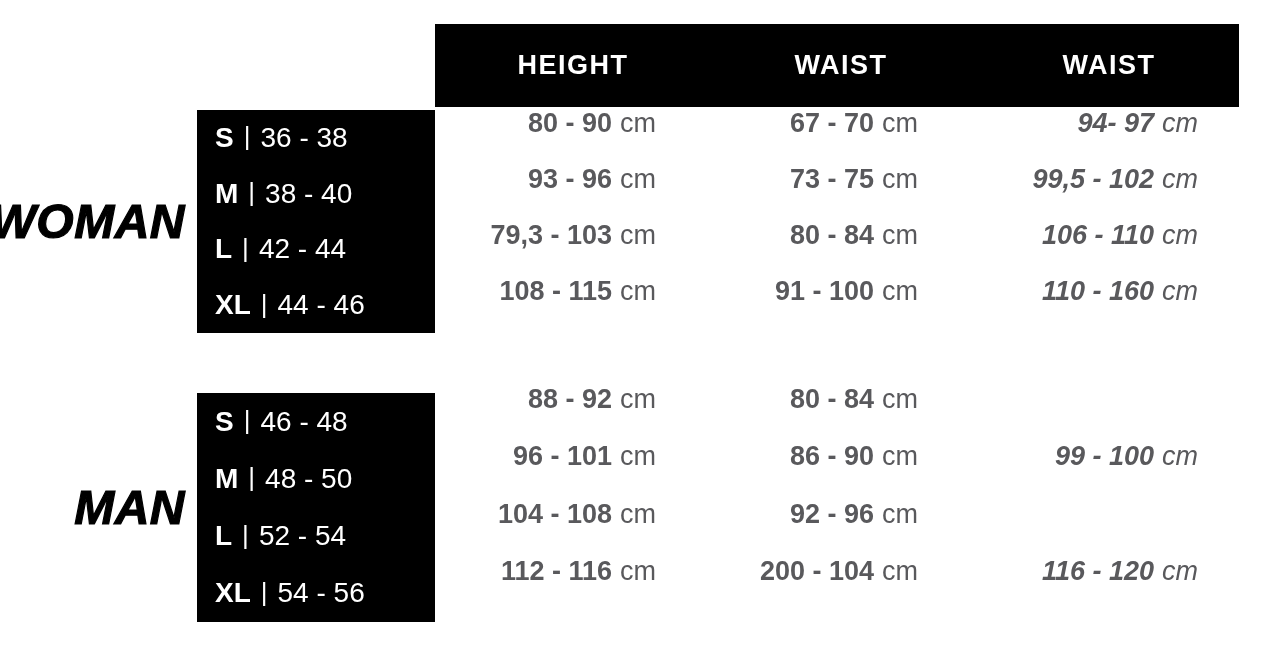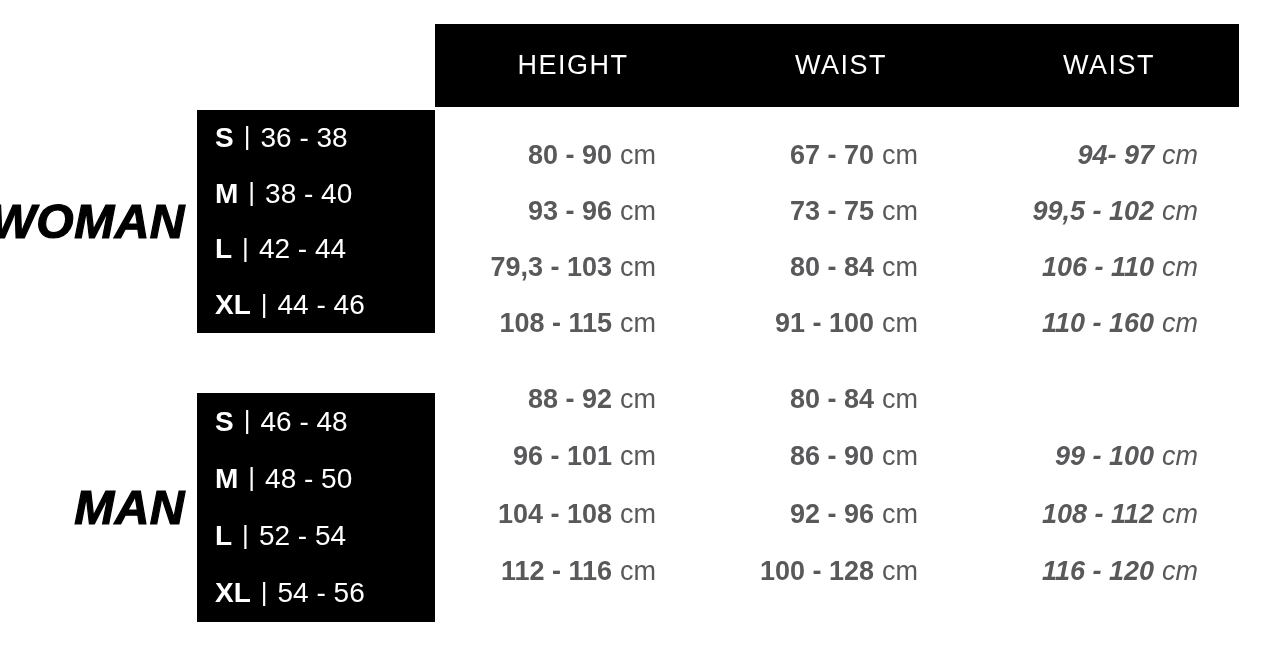--- a/index.html
+++ b/index.html
@@ -11,42 +11,42 @@
   }
   .stage { position:absolute; left:0; top:0; width:1267px; height:645px; }
 
   
   .header-bar {
     position:absolute; left:435px; top:24px; width:804px; height:83px;
     background:#000; display:flex;
   }
   .hcol {
     flex:1 1 0; display:flex; align-items:center; justify-content:center;
-    color:#fff; font-size:27px; font-weight:400; letter-spacing:1.5px;padding-left:8px;
+    color:#fff; font-size:27px; font-weight:700; letter-spacing:1.5px;padding-left:8px;
   }
 
   
   .size-block {
     position:absolute; left:197px; width:238px; background:#000;
     display:flex; flex-direction:column; justify-content:space-around;
     padding-left:18px;
   }
   .size-block.woman { top:110px; height:223px; }
   .size-block.man   { top:393px; height:229px; }
   .srow { color:#fff; font-size:28px; display:flex; align-items:center; white-space:nowrap; }
   .sz  { font-weight:bold; }
   .sep { font-weight:400; margin:0 10px; font-size:26px; position:relative; top:-1px; }
   .rng { font-weight:400; }
 
   
   .data-grid {
     position:absolute; left:435px; width:804px;
     display:flex; flex-direction:column; justify-content:space-around;
   }
-  .data-grid.woman { top:128px; height:223px; }
+  .data-grid.woman { top:96px; height:223px; }
   .data-grid.man   { top:371px; height:229px; }
   .drow { display:flex; }
   .cell { width:268px; text-align:right; font-size:27px; color:#59595c; white-space:nowrap; }
   .cell.c1 { padding-right:47px; }
   .cell.c2 { padding-right:53px; }
   .cell.c3 { padding-right:41px;font-style:italic; }
   .val  { font-weight:bold; }
   .unit { font-weight:400; margin-left:8px; }
 
   
@@ -150,22 +150,21 @@
       <div class="cell c2"><span class="val">80 - 84</span><span class="unit">cm</span></div>
     </div>
     <div class="drow">
       <div class="cell c1"><span class="val">96 - 101</span><span class="unit">cm</span></div>
       <div class="cell c2"><span class="val">86 - 90</span><span class="unit">cm</span></div>
       <div class="cell c3"><span class="val">99 - 100</span><span class="unit">cm</span></div>
     </div>
     <div class="drow">
       <div class="cell c1"><span class="val">104 - 108</span><span class="unit">cm</span></div>
       <div class="cell c2"><span class="val">92 - 96</span><span class="unit">cm</span></div>
-      <div class="cell c3"><span class="val">108 - 112</span><span class="unit">cm</span></div>
     </div>
     <div class="drow">
       <div class="cell c1"><span class="val">112 - 116</span><span class="unit">cm</span></div>
-      <div class="cell c2"><span class="val">100 - 128</span><span class="unit">cm</span></div>
+      <div class="cell c2"><span class="val">200 - 104</span><span class="unit">cm</span></div>
       <div class="cell c3"><span class="val">116 - 120</span><span class="unit">cm</span></div>
     </div>
   </div>
 
 </div>
 
 </body></html>

